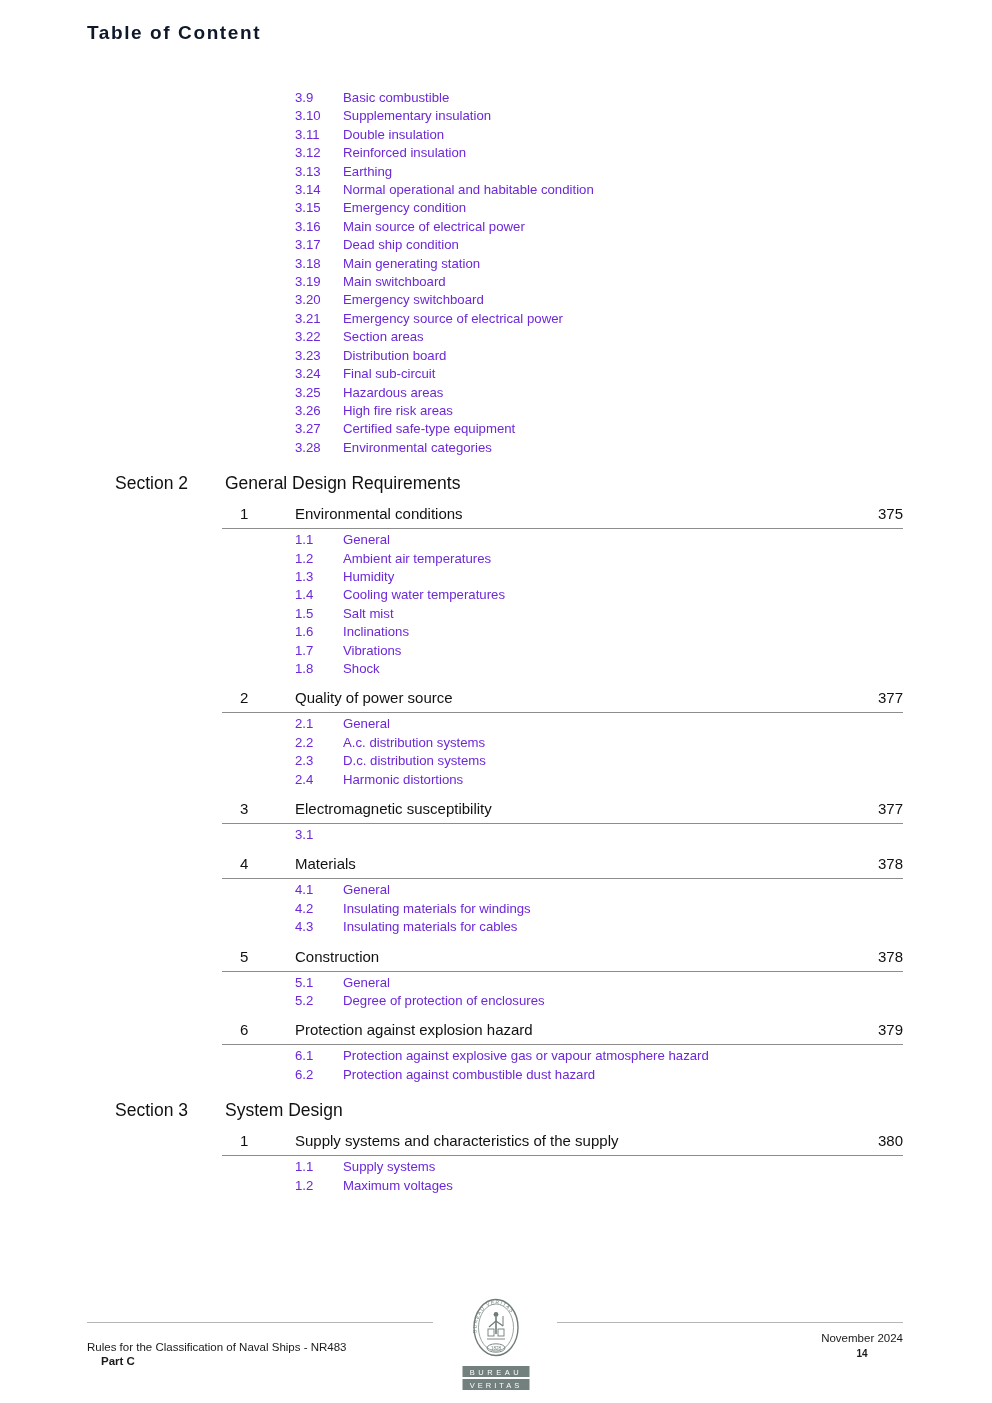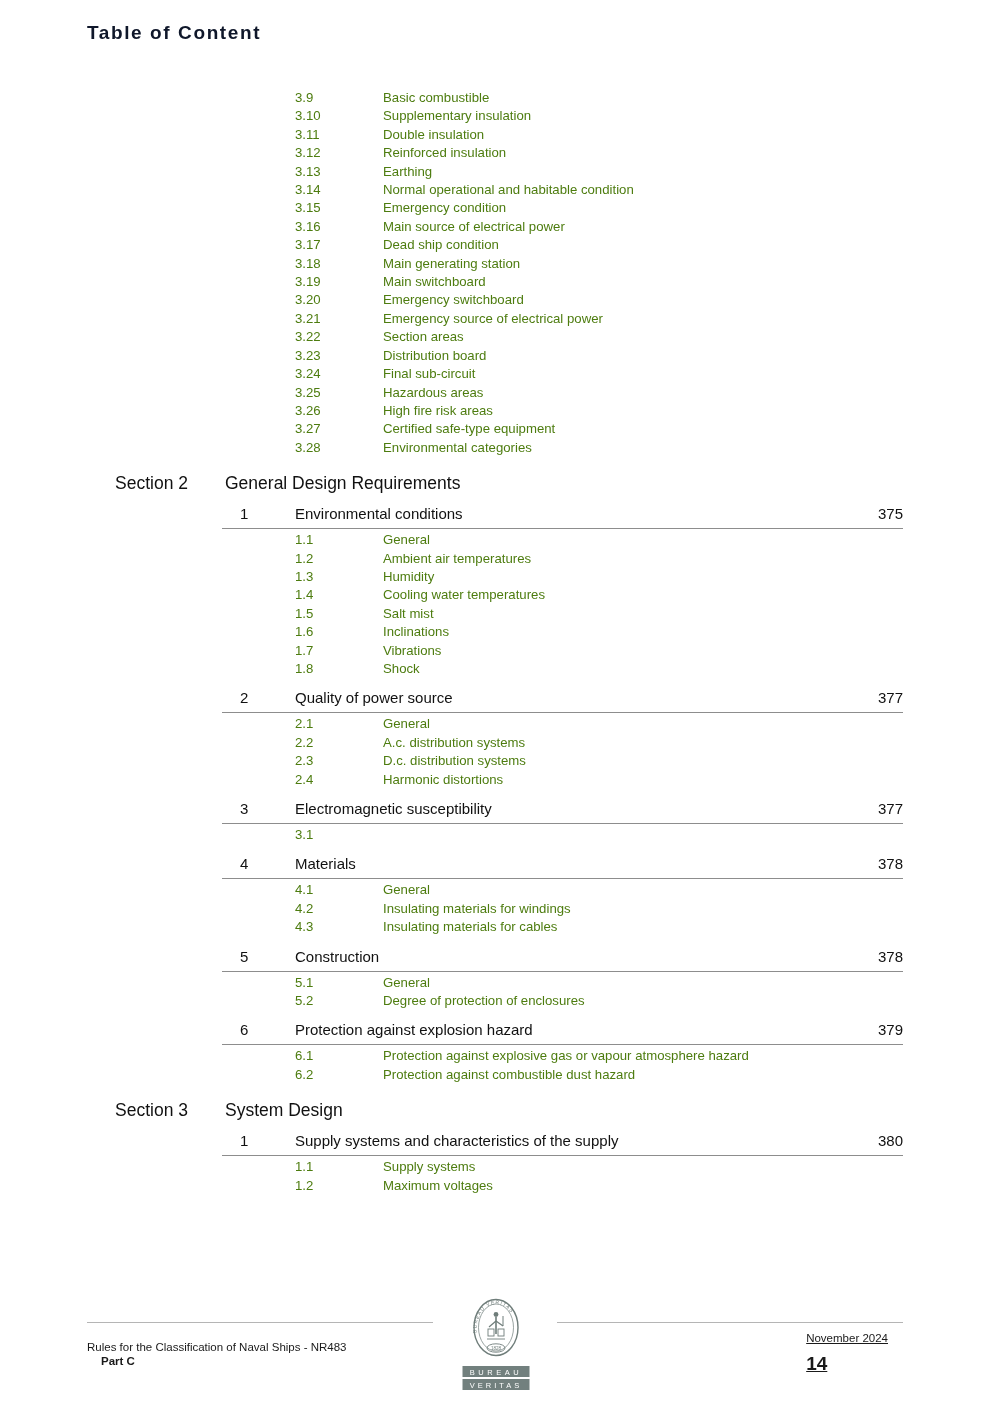--- a/index.html
+++ b/index.html
@@ -24,22 +24,21 @@
     position: absolute;
     left: 0; top: 0; right: 0;
   }
   .orphan-list { margin-top: 89px; }
   .sub-row {
     display: flex;
     margin-left: 295px;
     margin-right: 89px;
     line-height: 18.4px;
     font-size: 13.2px;
-    color: #4d7c0f;
-    gap: 40px;
+    color: #6d28d9;
   }
   .sub-num { width: 48px; flex: none; }
   .sub-label { flex: 1; }
   .section { margin-top: 15px; }
   .section-head {
     display: flex;
     margin-left: 115px;
     font-size: 17.5px;
     line-height: 22px;
     color: #111;
@@ -81,31 +80,30 @@
     position: absolute;
     left: 87px; top: 1331px;
     font-size: 11.5px;
     line-height: 14px;
     color: #1a1a1a;
     margin-top: 9px;
   }
   .footer-left .bold-line { font-weight: 700; padding-left: 14px; }
   .footer-right {
     position: absolute;
-    right: 104px; top: 1331px;
-    text-align: left;
+    right: 89px; top: 1331px;
+    text-align: center;
     font-size: 11.5px;
     line-height: 14px;
     color: #1a1a1a;
-    text-decoration: underline;
   }
   .footer-page-number {
     font-weight: 700;
-    font-size: 19px;
-    margin-top: 12px;
+    font-size: 10px;
+    margin-top: 2px;
   }
   .bv-logo {
     position: absolute;
     left: 461px; top: 1296px;
   }
 </style>
 </head>
 <body>
 
 <h1 class="page-title">Table of Content</h1>

